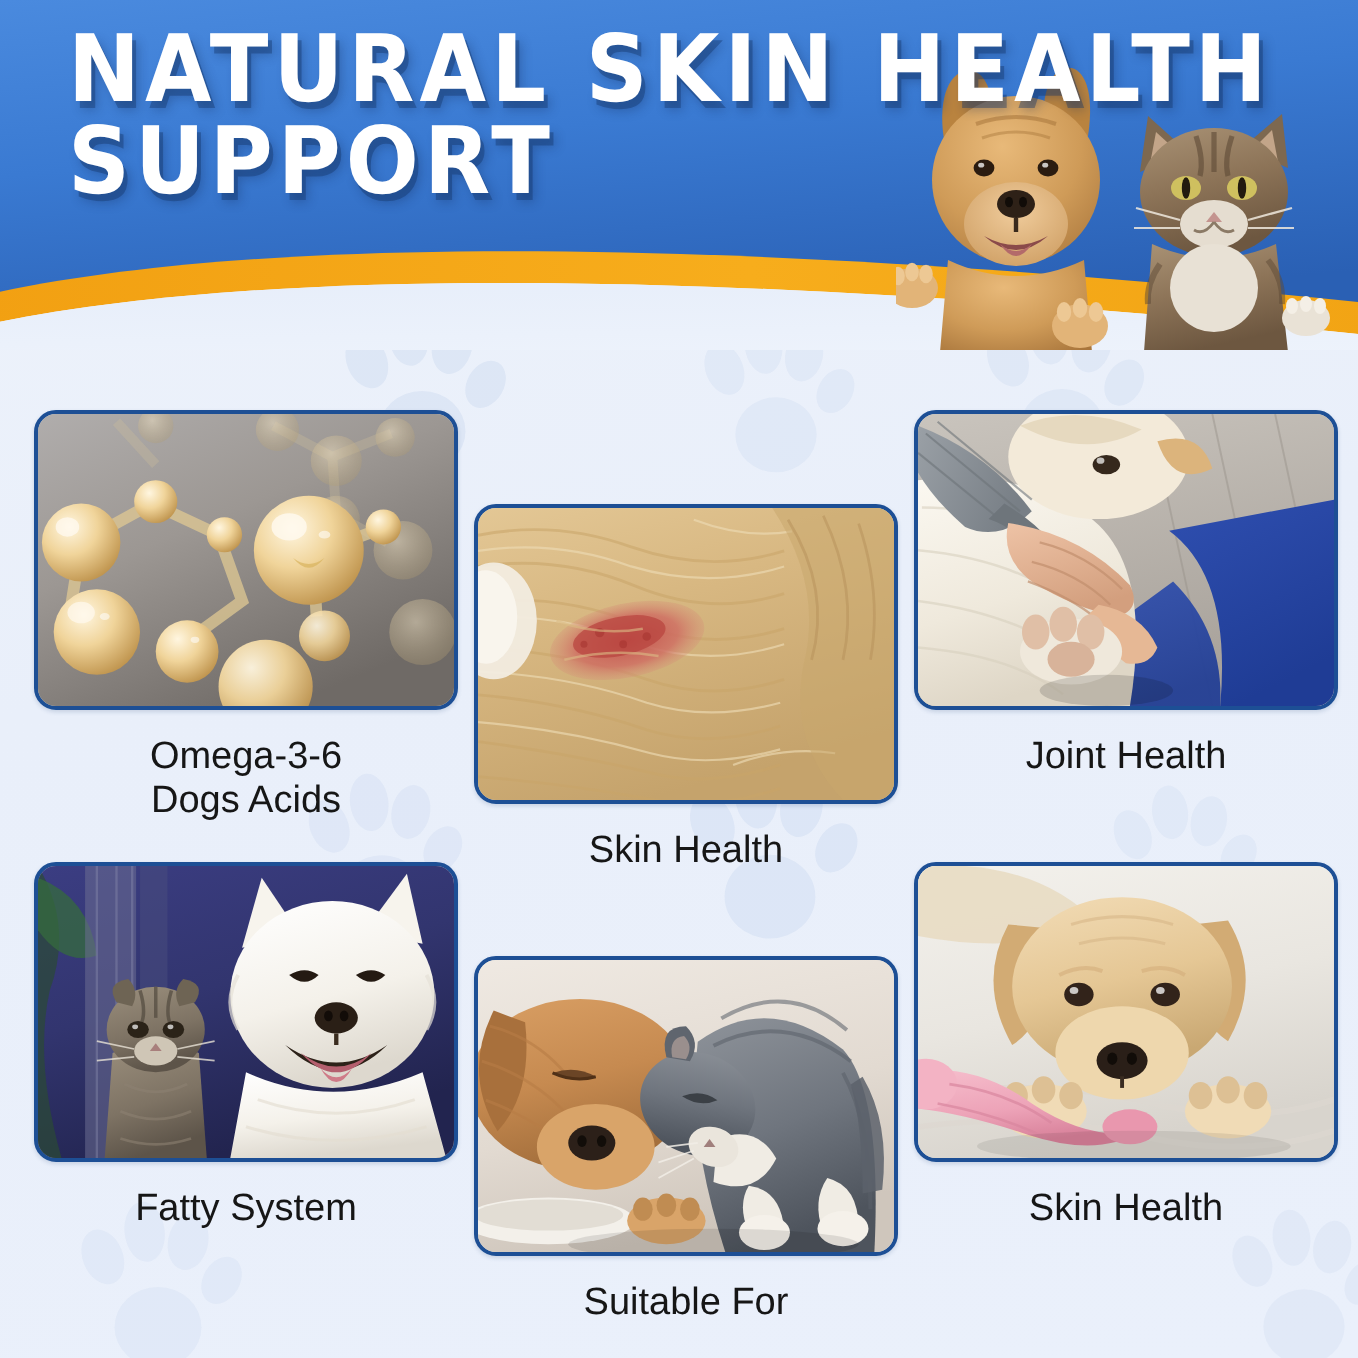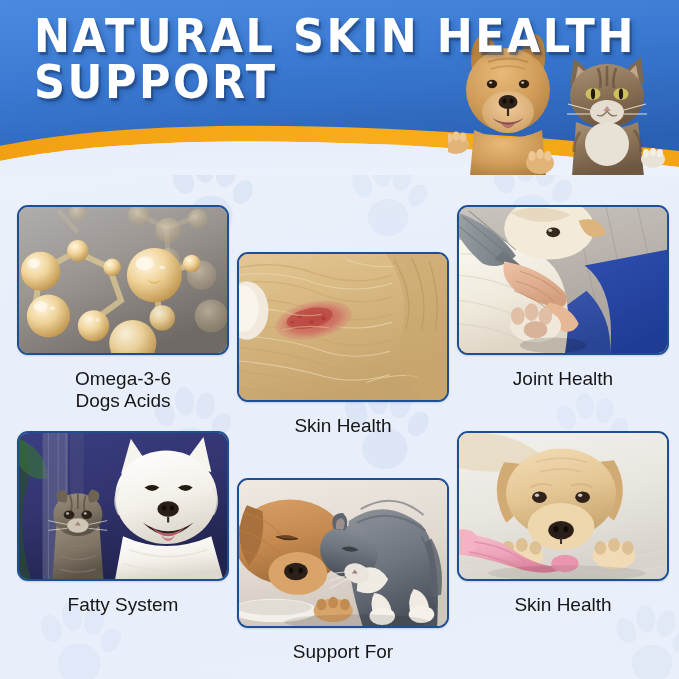--- a/index.html
+++ b/index.html
@@ -775,21 +775,21 @@
                 </g>
 
                 <path d="M196,60 q14,24 10,58 l-10,2 q0,-34 -6,-56 Z" fill="#5c626b" opacity=".85"></path>
               </g>
 
               <ellipse cx="120" cy="146" rx="74" ry="8" fill="#000" opacity=".1"></ellipse>
             </svg>
           </div>
         </div>
         <div class="caption">
-          <span class="ln">Support For</span>
+          <span class="ln">Suitable For</span>
         </div>
       </div>
 
       <div class="cell c2">
         <div class="card">
           <div class="photo">
             <svg viewBox="0 0 212 150" preserveAspectRatio="none">
               <defs>
                 <linearGradient id="hhBg" x1="0" y1="0" x2="0.3" y2="1">
                   <stop offset="0%" stop-color="#f3f1ec"></stop>

